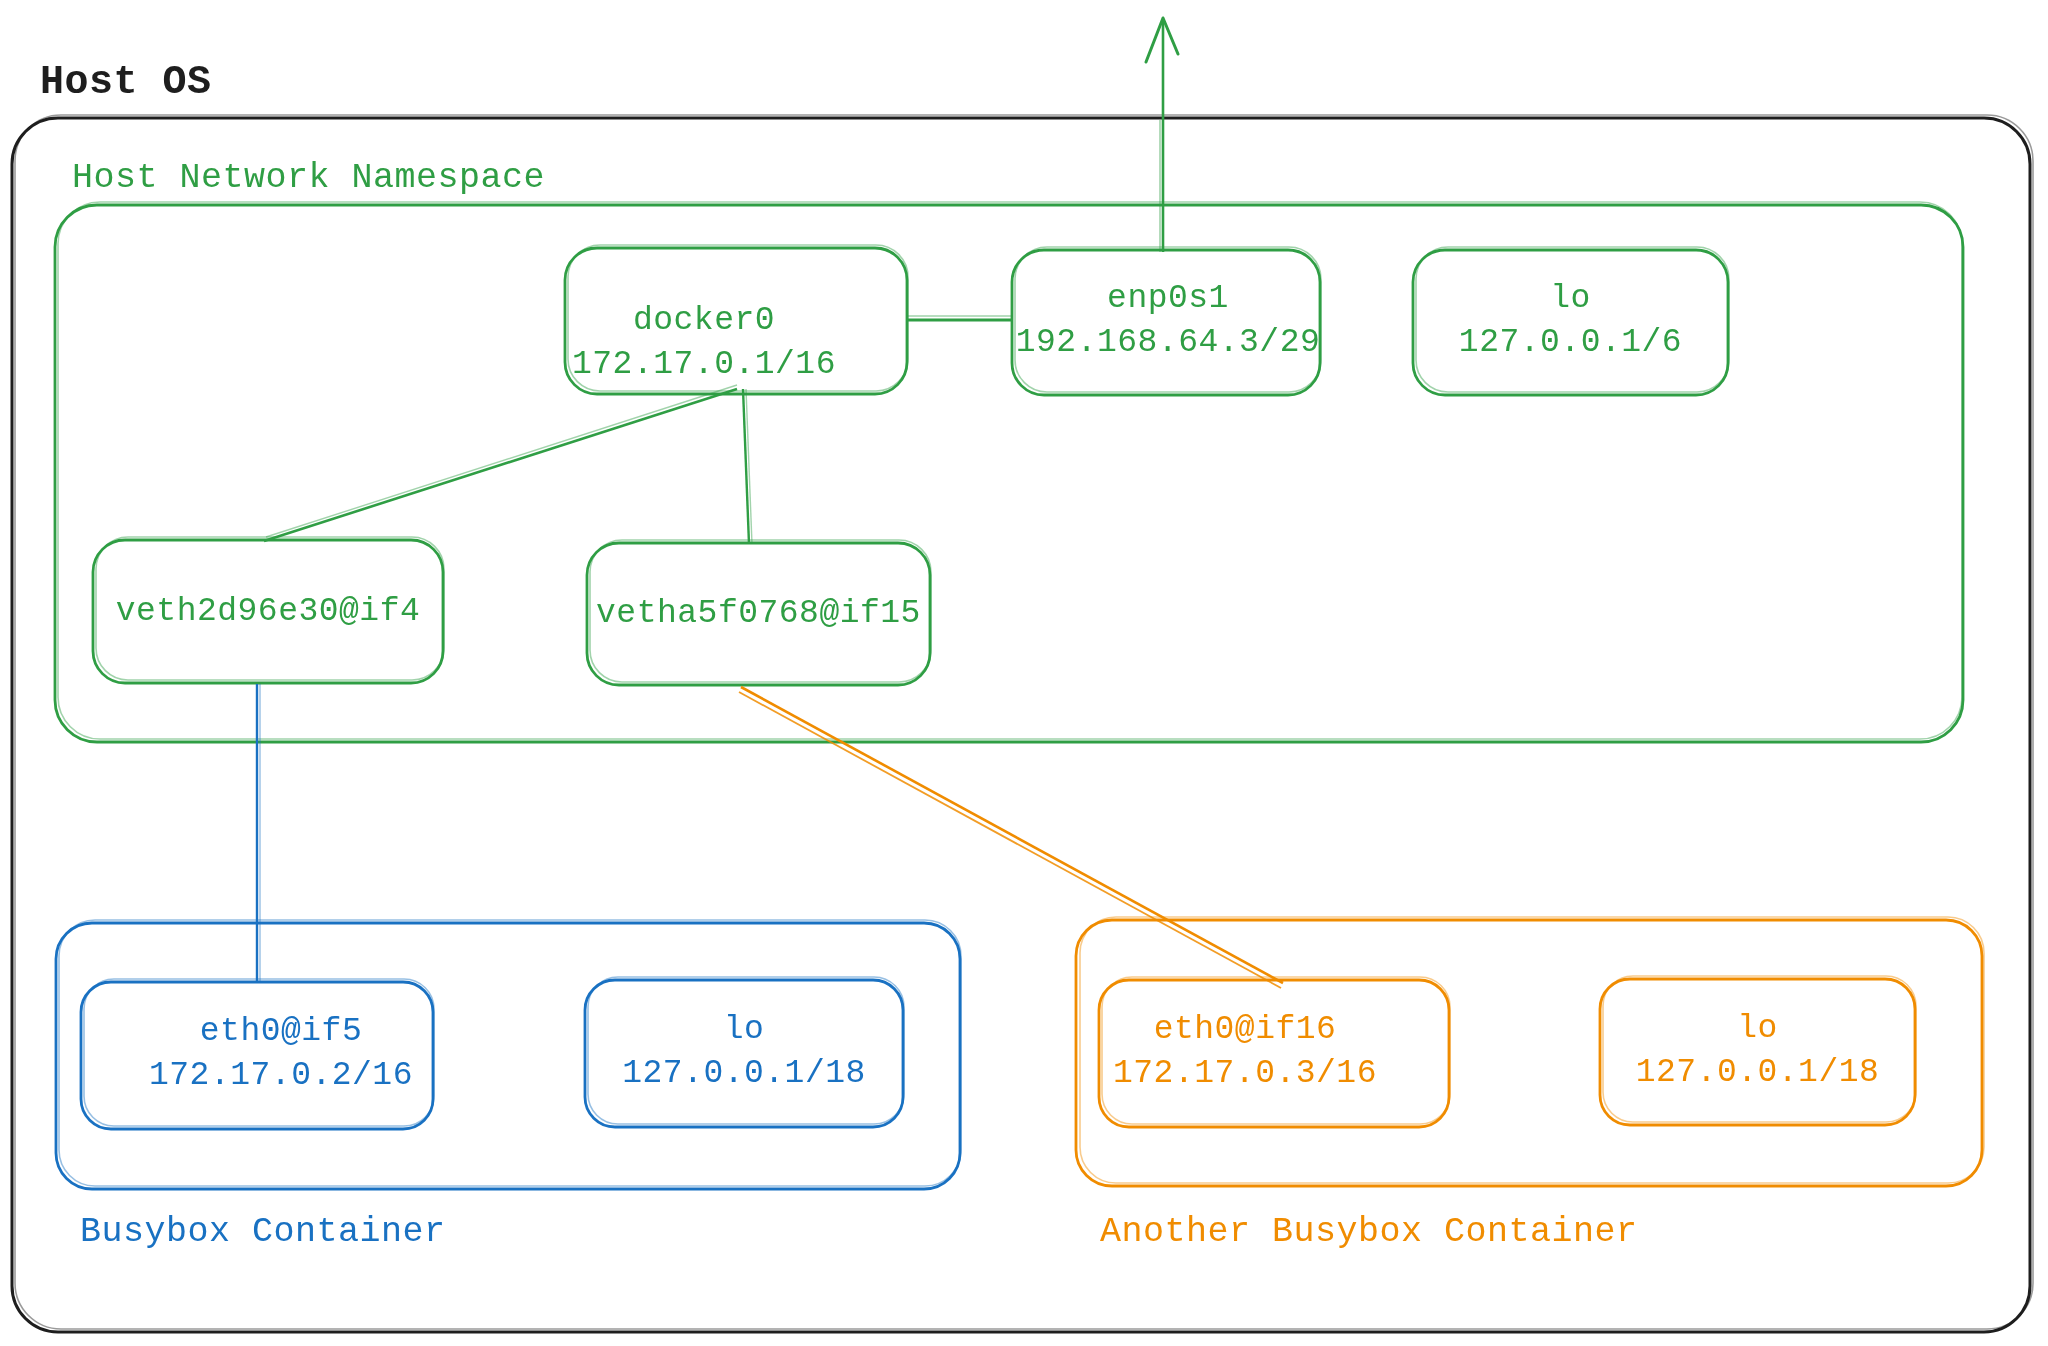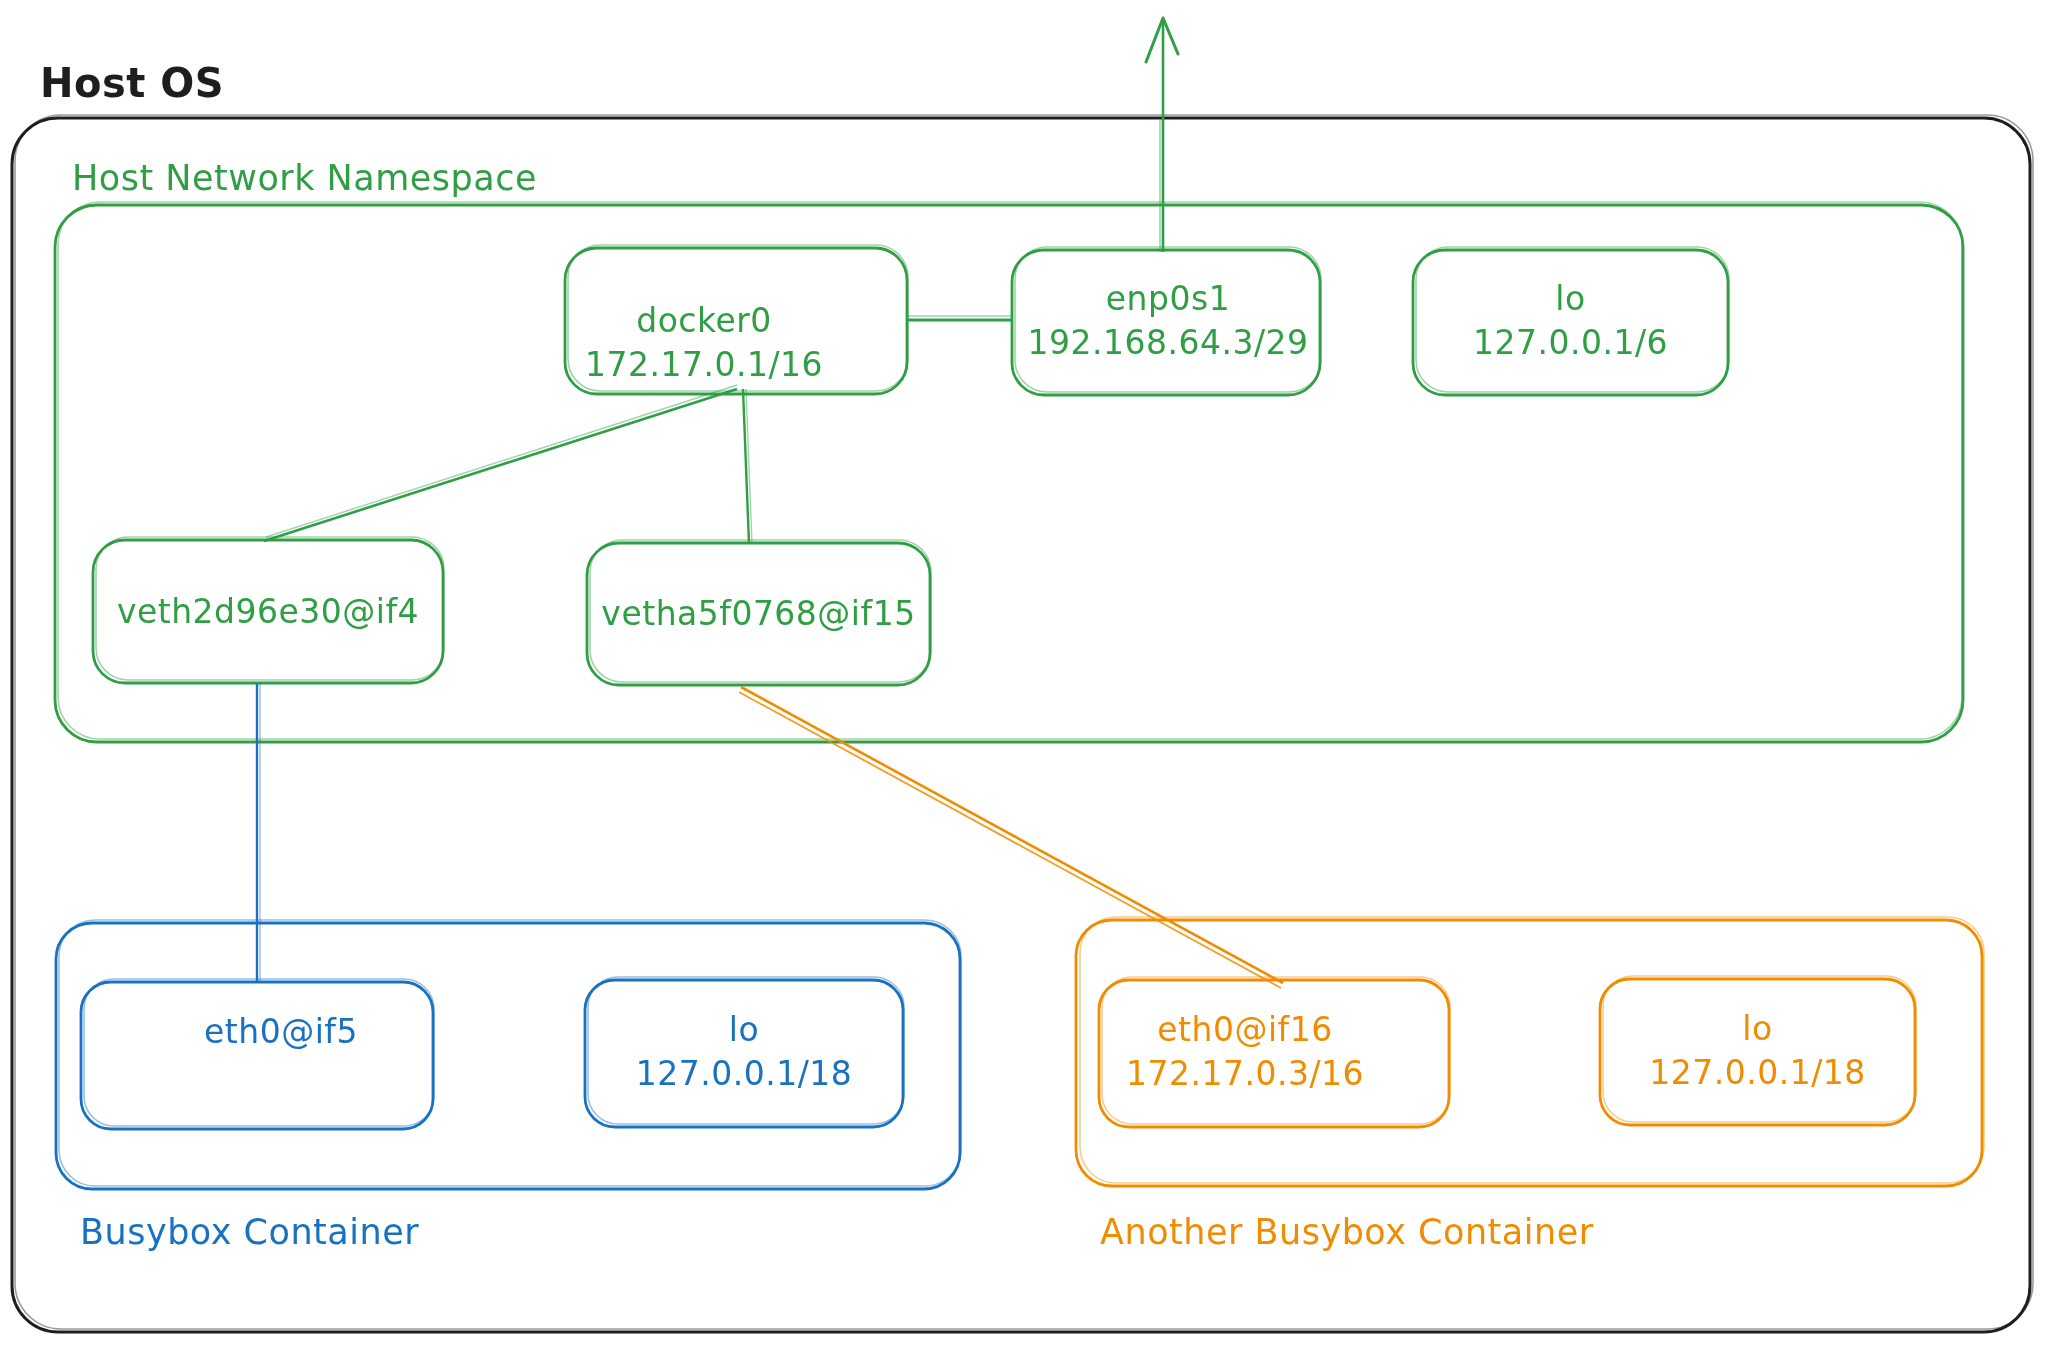--- a/index.html
+++ b/index.html
@@ -3,21 +3,21 @@
 <meta charset="utf-8">
 <style>
   html,body{margin:0;padding:0;background:#ffffff;}
   #stage{
     position:relative;width:2048px;height:1346px;background:#ffffff;overflow:hidden;
     font-family:"DejaVu Sans","Liberation Sans",sans-serif;
   }
   #wires{position:absolute;left:0;top:0;}
   .sketch{fill:none;}
   .dup{opacity:.45;}
-  .txt{position:absolute;letter-spacing:.5px;}
+  .txt{position:absolute;letter-spacing:.5px;font-family:Liberation Mono, monospace;}
   .node-text{
     text-align:center;font-size:33px;line-height:1.32;white-space:nowrap;
   }
   .green{color:#2f9e44;}
   .blue{color:#1971c2;}
   .orange{color:#f08c00;}
   .ink{color:#1e1e1e;}
   .host-os{left:40px;top:60px;font-size:40px;font-weight:bold;}
   .ns-label{left:72px;top:158px;font-size:35px;}
   .ctr-label{font-size:35px;}
@@ -108,20 +108,21 @@
   <div class="txt green node-text" style="left:93px;top:590px;width:350px;">
     <div>veth2d96e30@if4</div>
   </div>
 
   <div class="txt green node-text" style="left:587px;top:592px;width:343px;">
     <div>vetha5f0768@if15</div>
   </div>
 
   <div class="txt blue node-text" style="left:81px;top:1010px;width:400px;">
     <div>eth0@if5</div>
+    <div>172.17.0.2/16</div>
   </div>
 
   <div class="txt blue node-text" style="left:585px;top:1008px;width:318px;">
     <div>lo</div>
     <div>127.0.0.1/18</div>
   </div>
 
   <div class="txt orange node-text" style="left:1099px;top:1008px;width:292px;">
     <div>eth0@if16</div>
     <div>172.17.0.3/16</div>

